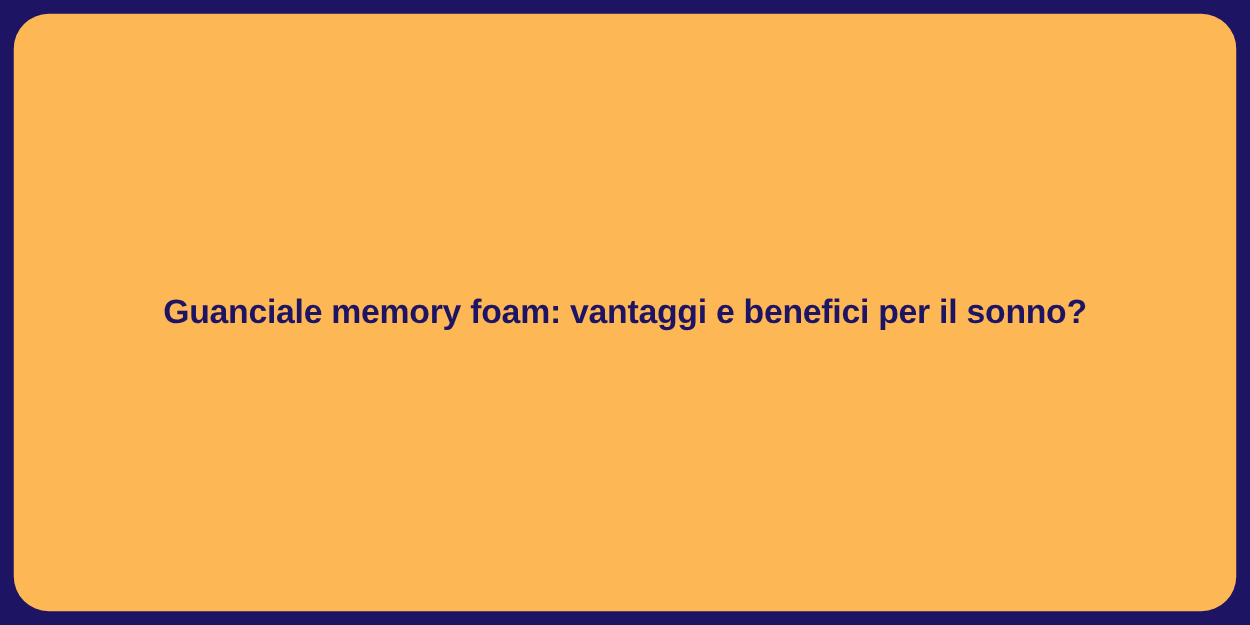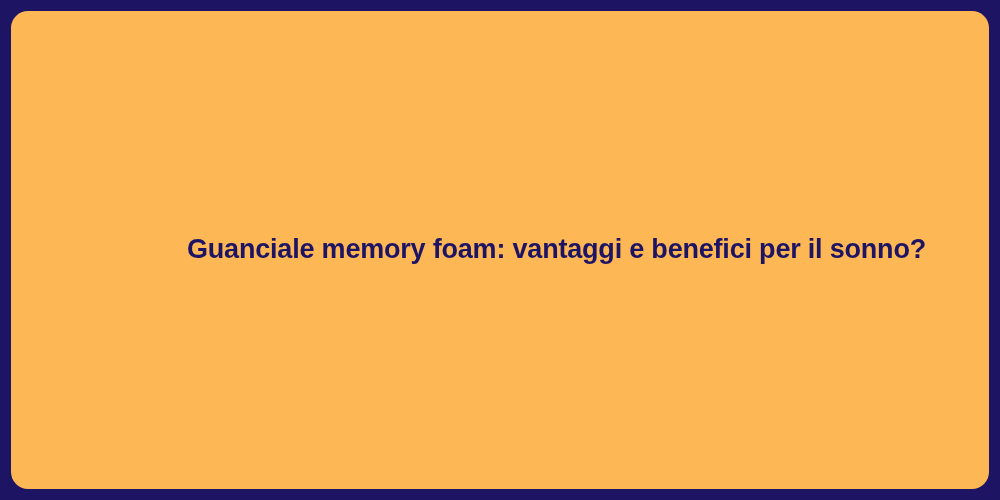--- a/index.html
+++ b/index.html
@@ -24,24 +24,24 @@
     background: #1E1464;
     padding: 11px;
   }
 
   
   .card {
     box-sizing: border-box;
     width: 100%;
     height: 100%;
     background: #FDB755;
-    border-radius: 17px;
+    border-radius: 28px;
     display: flex;
     align-items: center;
-    justify-content: flex-end;
+    justify-content: center;
     text-align: center;
     padding: 0 63px;
   }
 
   .headline {
     margin: 0;
     color: #1E1464;
     font-family: "Liberation Sans", sans-serif;
     font-weight: bold;
     font-size: 27px;

